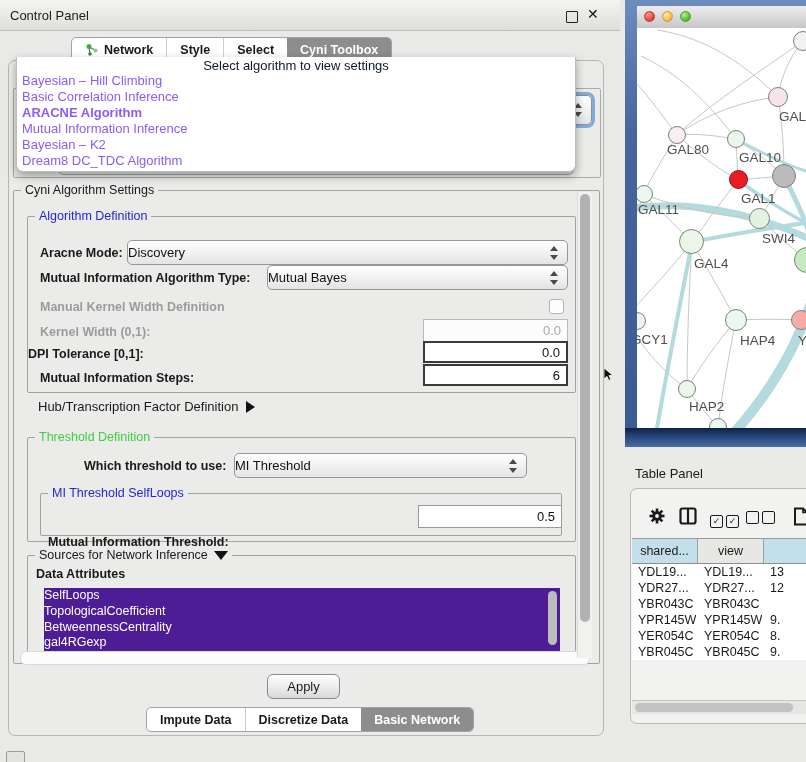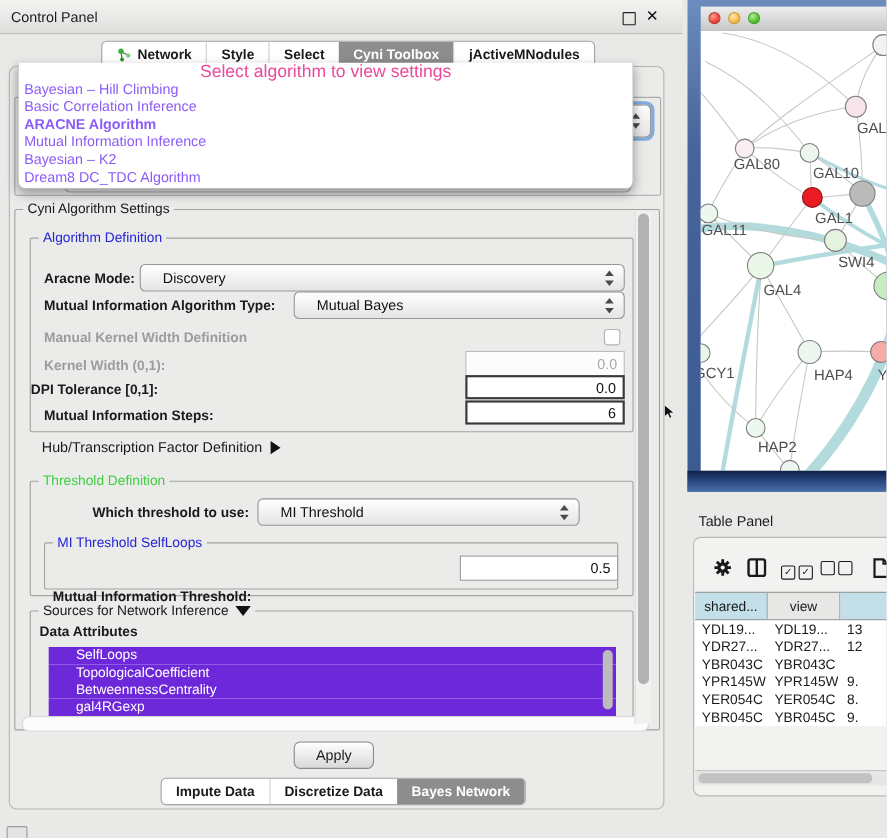--- a/index.html
+++ b/index.html
@@ -17,28 +17,28 @@
   .cp-body{left:8px;top:60px;width:594px;height:674px;background:#ebebea;
     border:1px solid #b6b6b4;border-radius:7px;}
 
   
   .segctl{display:flex;height:23px;background:#fff;border:1px solid #a3a3a1;border-radius:5px;
     overflow:hidden;font-size:12.5px;font-weight:bold;}
   .seg{display:flex;align-items:center;gap:5px;padding:0 13px;line-height:22px;color:#1a1a1a;
     border-left:1px solid #cfcfcd;white-space:nowrap;}
   .seg:first-child{border-left:none;}
   .seg.sel{background:#8d8d8d;color:#fff;border-left:none;}
-  .top-tabs{left:92px;top:37px;}
+  .top-tabs{left:71px;top:37px;}
   .bottom-tabs{left:146px;top:707px;}
 
   
   .dd-popup{left:16px;top:57px;width:558px;height:113px;background:#fff;
     border:1px solid #bdbdbd;border-top:none;border-radius:0 0 7px 7px;
     box-shadow:0 4px 10px rgba(0,0,0,.35);z-index:30;padding-top:1px;}
-  .dd-ph{display:block;text-align:center;color:#ec4899;font-size:16px;line-height:15px;}
+  .dd-ph{display:block;text-align:center;color:#0f172a;font-size:13px;line-height:15px;}
   .dd-item{display:block;padding-left:5px;font-size:13px;line-height:16px;color:#8b5cf6;white-space:nowrap;}
   .dd-item.hl{font-weight:bold;}
 
   
   .bg-group{left:13px;top:88px;width:586px;height:88px;border:1px solid #ababab;border-radius:2px;z-index:1;}
   .bg-combo-focus{left:468px;top:95px;width:122px;height:28px;border-radius:5px;
     background:linear-gradient(#ffffff,#e4e4e4);border:1px solid #8f8f8f;
     box-shadow:0 0 0 3px rgba(110,160,220,.85);z-index:2;}
   .bg-combo2{left:58px;top:147px;width:516px;height:28px;border-radius:6px;
     background:linear-gradient(#ffffff,#e8e8e8);border:1px solid #a5a5a5;z-index:2;
@@ -49,38 +49,38 @@
   .fs-title{position:absolute;top:-8px;left:7px;background:#ebebea;padding:0 4px;
     font-size:12.5px;white-space:nowrap;}
   .t-blue{color:#2424d8;}
   .t-green{color:#3fcf3f;}
 
   .lb{font-size:12.5px;font-weight:bold;color:#1a1a1a;white-space:nowrap;z-index:4;}
   .lb.dis{color:#9c9c9c;}
   .plain{font-weight:normal;font-size:13px;}
 
   .combo{background:linear-gradient(#ffffff,#e4e4e4);border:1px solid #979795;border-radius:5px;
-    font-size:13px;color:#111;display:flex;align-items:center;padding-left:20px;box-sizing:border-box;z-index:4;}
+    font-size:13px;color:#111;display:flex;align-items:center;padding-left:0;box-sizing:border-box;z-index:4;}
   .spin{position:absolute;right:9px;top:50%;margin-top:-8px;width:8px;height:16px;}
   .spin i{position:absolute;left:0;width:0;height:0;border-left:4px solid transparent;border-right:4px solid transparent;}
   .spin .up{top:1px;border-bottom:5px solid #4a4a4a;}
   .spin .dn{bottom:1px;border-top:5px solid #4a4a4a;}
 
   .tfield{background:#fff;border:1px solid #9a9a9a;font-size:13px;color:#111;text-align:right;
     padding-right:6px;box-sizing:border-box;display:flex;align-items:center;justify-content:flex-end;z-index:4;}
   .tfield.dis{color:#a9a9a9;background:#fcfcfc;border-color:#bababa;}
   .tfield.dark{border:2px solid #3a3a3a;}
 
   .checkbox{width:13px;height:13px;border:1px solid #b3b3b3;border-radius:3px;background:#fdfdfd;z-index:4;}
 
   .vtrack{left:577px;top:192px;width:14px;height:466px;background:#f1f1ef;z-index:5;border-left:1px solid #dcdcda;}
   .vthumb{position:absolute;left:2px;top:2px;width:10px;height:428px;background:#b2b2b2;border-radius:5px;}
 
   .listbox{left:44px;top:588px;width:516px;height:63px;background:#fff;z-index:4;overflow:hidden;}
-  .li{display:block;line-height:15.8px;font-size:12.5px;color:#fff;background:#6d28d9;padding-left:25px;white-space:nowrap;}
+  .li{display:block;line-height:15.8px;font-size:12.5px;color:#fff;background:#4c1d95;padding-left:0;white-space:nowrap;}
   .list-vthumb{position:absolute;right:3px;top:3px;width:9px;height:54px;background:#bcbcbc;border-radius:5px;}
   .hscroll{left:20px;top:651px;width:568px;height:12px;background:#fcfcfc;border:1px solid #d9d9d7;border-radius:6px;z-index:4;}
 
   .apply-btn{left:267px;top:674px;width:71px;height:23px;border:1px solid #8a8a8a;border-radius:6px;
     background:linear-gradient(#ffffff,#d9d9d9);font-size:13px;display:flex;align-items:center;justify-content:center;z-index:4;}
 
   .tri-right{display:inline-block;width:0;height:0;border-top:6px solid transparent;border-bottom:6px solid transparent;
     border-left:9px solid #111;margin-left:8px;vertical-align:-2px;}
   .tri-down{display:inline-block;width:0;height:0;border-left:7px solid transparent;border-right:7px solid transparent;
     border-top:9px solid #111;margin-left:6px;vertical-align:-1px;}
@@ -153,23 +153,20 @@
     </div>
     <div class="seg">
       <span>Style</span>
     </div>
     <div class="seg">
       <span>Select</span>
     </div>
     <div class="seg sel">
       <span>Cyni Toolbox</span>
     </div>
-    <div class="seg">
-      <span>jActiveMNodules</span>
-    </div>
   </div>
 
   <div class="abs dd-popup">
     <span class="dd-ph">Select algorithm to view settings</span>
     <span class="dd-item">Bayesian – Hill Climbing</span>
     <span class="dd-item">Basic Correlation Inference</span>
     <span class="dd-item hl">ARACNE Algorithm</span>
     <span class="dd-item">Mutual Information Inference</span>
     <span class="dd-item">Bayesian – K2</span>
     <span class="dd-item">Dream8 DC_TDC Algorithm</span>
@@ -246,21 +243,21 @@
 
   <div class="abs apply-btn">Apply</div>
   <div class="abs segctl bottom-tabs">
     <div class="seg">
       <span>Impute Data</span>
     </div>
     <div class="seg">
       <span>Discretize Data</span>
     </div>
     <div class="seg sel">
-      <span>Bayes Network</span>
+      <span>Basic Network</span>
     </div>
   </div>
 
   <div class="abs mini-dock"></div>
 
   <svg class="abs" style="left:604px;top:368px;z-index:50;" width="11" height="13" viewBox="0 0 11 13">
     <polygon points="0,0 0,11 3,8.4 4.8,12.4 6.8,11.4 5,7.6 9,7.4" fill="#111" stroke="#fff" stroke-width="0.8"></polygon>
   </svg>
 
   <div class="abs net-frame"></div>

